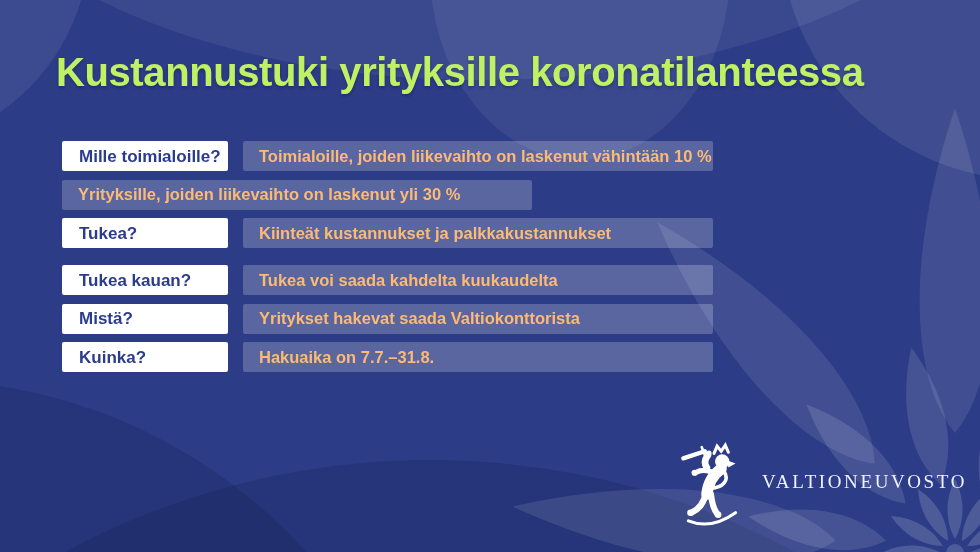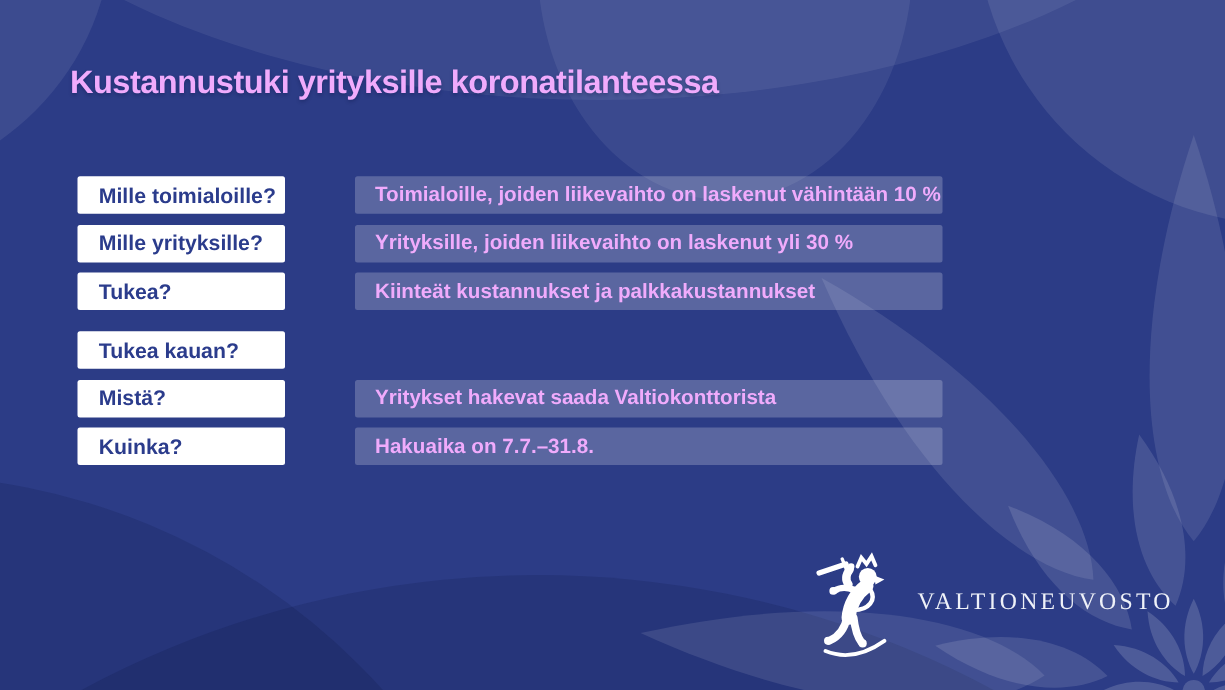--- a/index.html
+++ b/index.html
@@ -7,49 +7,49 @@
     position:relative;
     width:980px;height:552px;
     overflow:hidden;
     background:#2c3c86;
     font-family:"Liberation Sans", sans-serif;
   }
   .bg{position:absolute;inset:0;display:block;}
   .title{
     position:absolute;left:56px;top:50px;
     margin:0;
-    font-size:26px;font-weight:700;letter-spacing:-0.4px;
-    color:#f0abfc;
+    font-size:40px;font-weight:700;letter-spacing:-0.4px;
+    color:#bef264;
     text-shadow:0 2px 3px rgba(10,15,60,.30);
     white-space:nowrap;
   }
   .table{position:absolute;left:62px;top:141px;}
-  .row{display:flex;align-items:stretch;margin-bottom:8.5px;gap:41px;}
+  .row{display:flex;align-items:stretch;margin-bottom:8.5px;}
   .label-box{
     width:166px;height:30px;box-sizing:border-box;
     background:#ffffff;border-radius:2px;
     display:flex;align-items:center;
     padding-left:17px;
     margin-right:15px;
   }
   .label-box span{
     color:#2b3c8c;font-size:17px;font-weight:700;line-height:1;
     white-space:nowrap;
   }
   .value-box{
     width:470px;height:30px;box-sizing:border-box;
     background:rgba(255,255,255,0.22);border-radius:2px;
     display:flex;align-items:center;
     padding-left:16px;
   }
   .value-box span{
-    color:#f0abfc;font-size:16.5px;font-weight:700;line-height:1;
+    color:#fdba74;font-size:16.5px;font-weight:700;line-height:1;
     white-space:nowrap;
   }
-  .logo{position:absolute;left:652px;top:441px;display:flex;align-items:center;text-align:center;}
+  .logo{position:absolute;left:680px;top:441px;display:flex;align-items:center;text-align:center;}
   .lion{width:66px;height:86px;flex:0 0 auto;}
   .logo-text{
     margin-left:16px;margin-top:-6px;
     font-family:"Liberation Serif", serif;
     color:#eef1f8;
   }
   .logo-line1{font-size:19px;letter-spacing:2.6px;line-height:23px;white-space:nowrap;}
   .logo-line2{font-size:17.5px;letter-spacing:2.6px;line-height:23px;white-space:nowrap;}
 </style>
 </head>
@@ -113,43 +113,43 @@
     <div class="row">
       <div class="label-box">
         <span>Mille toimialoille?</span>
       </div>
       <div class="value-box">
         <span>Toimialoille, joiden liikevaihto on laskenut vähintään 10 %</span>
       </div>
     </div>
 
     <div class="row">
-      <div class="label-box">
-        <span>Mille yrityksille?</span>
-      </div>
       <div class="value-box">
         <span>Yrityksille, joiden liikevaihto on laskenut yli 30 %</span>
       </div>
     </div>
 
     <div class="row">
       <div class="label-box">
         <span>Tukea?</span>
       </div>
       <div class="value-box">
         <span>Kiinteät kustannukset ja palkkakustannukset</span>
       </div>
     </div>
 
     <div class="row">
     </div>
 
     <div class="row">
       <div class="label-box">
         <span>Tukea kauan?</span>
+      </div>
+      <div class="value-box">
+        <span>Tukea voi saada kahdelta kuukaudelta</span>
       </div>
     </div>
 
     <div class="row">
       <div class="label-box">
         <span>Mistä?</span>
       </div>
       <div class="value-box">
         <span>Yritykset hakevat saada Valtiokonttorista</span>
       </div>

